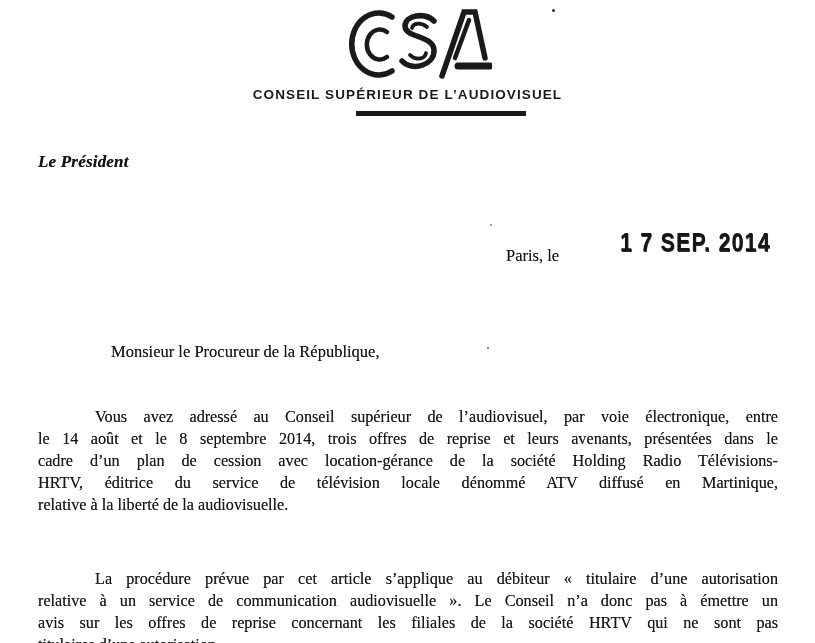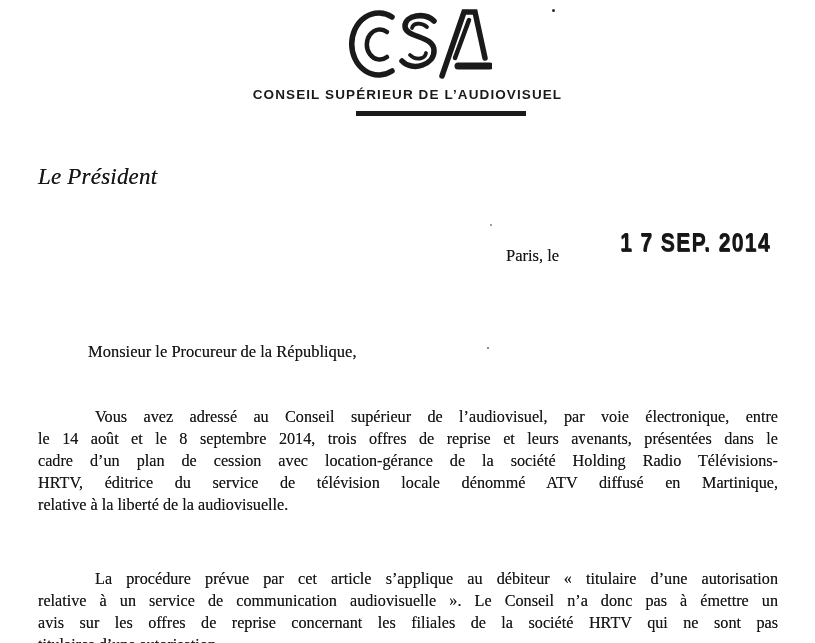--- a/index.html
+++ b/index.html
@@ -41,24 +41,24 @@
     height: 5px;
     background: #1a1a1a;
     margin: 9px auto 0;
     transform: translateX(33px);
   }
 
   
   .sender-title {
     position: absolute;
     left: 38px;
-    top: 164px;
+    top: 152px;
     font-style: italic;
-    font-weight: 400;
-    font-size: 23px;
+    font-weight: 700;
+    font-size: 17px;
     letter-spacing: 0.2px;
     text-shadow: 0 0 0.5px rgba(20,20,20,0.75);
   }
 
   
   .place-label {
     position: absolute;
     left: 506px;
     top: 246px;
     font-size: 16.5px;
@@ -74,21 +74,21 @@
     letter-spacing: 1.5px;
     white-space: nowrap;
     transform: scaleX(0.82);
     transform-origin: left top;
     text-shadow: 0.6px 0.6px 0 rgba(10,10,10,0.85);
   }
 
   
   .salutation {
     position: absolute;
-    left: 88px;
+    left: 111px;
     top: 342px;
     font-size: 16.5px;
     text-shadow: 0 0 0.4px rgba(20,20,20,0.6);
   }
   .para {
     position: absolute;
     left: 38px;
     width: 740px;
   }
   .para-1 { top: 386px; }

